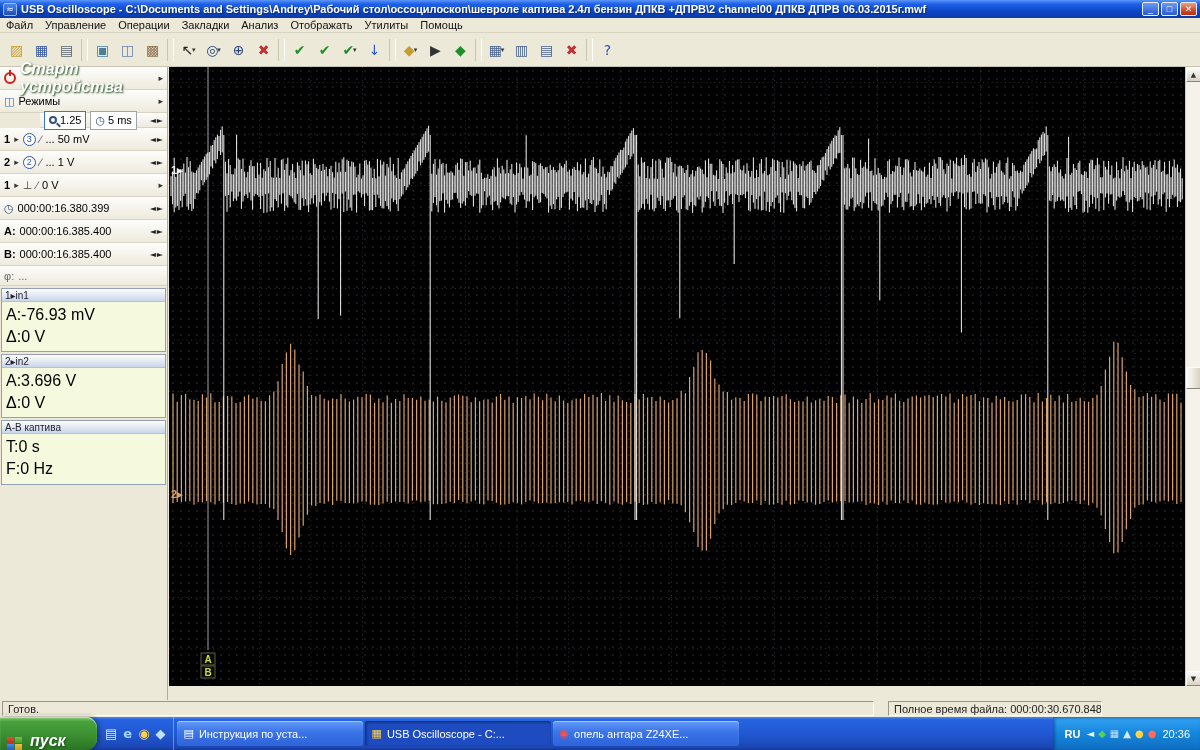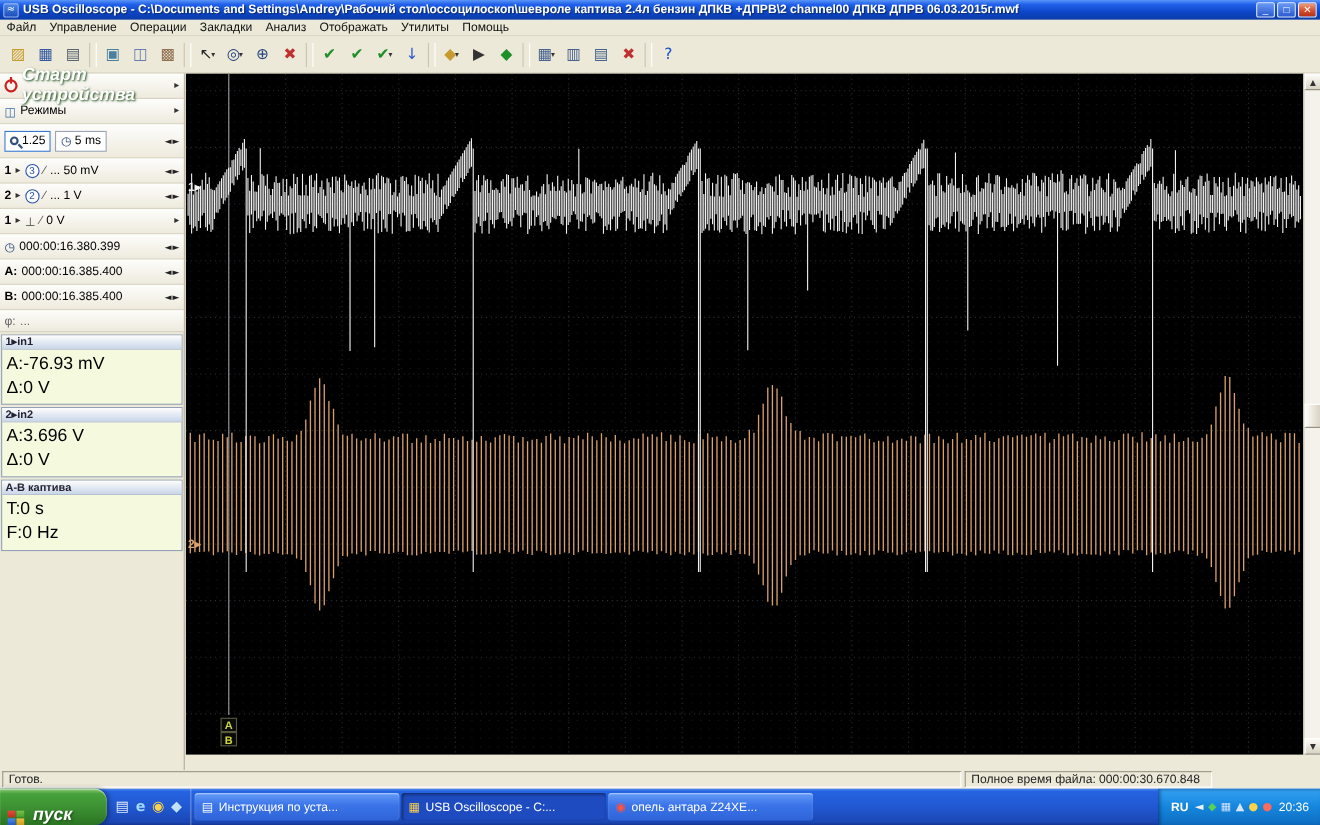--- a/index.html
+++ b/index.html
@@ -37,52 +37,52 @@
   .sidebar { position:absolute; left:0; top:0; width:168px; height:633px; background:#ece9d8; border-right:1px solid #b0ac9c; }
   .srow { height:23px; display:flex; align-items:center; gap:4px; padding:0 4px;
     background:linear-gradient(180deg,#fdfdfb,#eeeadd); border-bottom:1px solid #d8d3c3; font-size:11px; }
   .srow .fly { margin-left:auto; font-size:9px; color:#333; }
   .spin { margin-left:auto; display:flex; gap:1px; }
   .spin span { font-size:8px; color:#222; }
   .start-label { color:#8b1a1a; font-weight:bold; }
   .power-icon { width:12px; height:12px; border:2px solid #cc2020; border-radius:50%; position:relative; flex:0 0 auto; }
   .power-icon::after { content:""; position:absolute; left:3px; top:-4px; width:2px; height:6px; background:#cc2020; }
   .ic { font-size:11px; line-height:1; }
-  .zoomrow { height:31px; }
+  .zoomrow { height:15px;margin-left:40px; }
   .valbox { display:flex; align-items:center; gap:3px; border:1px solid #3a78d0; background:#fff; height:19px; padding:0 4px; }
   .valbox.plain { border-color:#9aa4b4; }
   .mag-icon { width:8px; height:8px; border:2px solid #33507f; border-radius:50%; position:relative; flex:0 0 auto; }
   .mag-icon::after { content:""; position:absolute; left:5px; top:6px; width:5px; height:2px; background:#33507f; transform:rotate(45deg); }
   .circ { width:13px; height:13px; border:1px solid #2a52b0; border-radius:50%; background:#fff; color:#2a52b0;
     font-size:9px; display:flex; align-items:center; justify-content:center; flex:0 0 auto; }
   .chlbl { font-weight:bold; }
   .slope { color:#555; }
   .mono { letter-spacing:0; }
   .phirow { height:20px; color:#666; }
 
   .panel { margin:2px 1px 0; border:1px solid #93a0b8; background:#f5f9dd; }
   .phead { height:13px; background:linear-gradient(180deg,#fdfdfc,#c9d6ea); border-bottom:1px solid #b5c0d4;
-    font-size:10px; color:#223; display:flex; align-items:center; padding:0 3px;font-weight:bold; }
+    font-size:10px; color:#223; display:flex; align-items:center; padding:0 3px; }
   .pbody { padding:2px 4px 4px; }
   .pline { font-size:16px; color:#000; line-height:1.35; white-space:nowrap; }
 
   .scope { position:absolute; left:169px; top:0; width:1016px; height:619px; background-color:#000;
     background-image:radial-gradient(#17171c 0.8px, transparent 0.9px); background-size:8px 8px; }
   .scope svg { position:absolute; left:0; top:0; }
 
   .vscroll { position:absolute; left:1185px; top:0; width:15px; height:619px; background:#f4f2ea; border-left:1px solid #d4d0c0; }
   .sb-btn { position:absolute; left:0; width:15px; height:15px; background:linear-gradient(180deg,#fdfcf8,#d8d3c3);
     border:1px solid; border-color:#fff #8a8678 #8a8678 #fff; font-size:7px; color:#333; display:flex; align-items:center; justify-content:center; }
   .sb-btn.up { top:0; } .sb-btn.down { bottom:0; }
   .sb-thumb { position:absolute; left:0; top:300px; width:15px; height:22px; background:linear-gradient(90deg,#fdfcf8,#d8d3c3);
     border:1px solid; border-color:#fff #8a8678 #8a8678 #fff; }
 
   
   .statusbar { position:absolute; left:0; top:700px; width:1104px; height:17px; background:#ece9d8;
-    display:flex; gap:3px; padding:1px 2px; font-size:11px; }
+    display:flex; gap:14px; padding:1px 2px; font-size:11px; }
   .sb-sec { border:1px solid; border-color:#9a9687 #fff #fff #9a9687; padding:0 5px; display:flex; align-items:center;
     white-space:nowrap; overflow:hidden; color:#222; }
   .status-left { flex:0 0 872px; }
   .status-right { flex:1; }
 
   
   .taskbar { position:absolute; left:0; top:717px; width:1200px; height:33px;
     background:linear-gradient(180deg,#4b8af5 0%,#2663e0 8%,#2158d2 50%,#1b47b4 92%,#143694 100%); display:flex; align-items:stretch; }
   .start-btn { flex:0 0 97px; background:linear-gradient(180deg,#8cc87a 0%,#48a23c 14%,#3b8f31 55%,#2b7423 100%);
     border-radius:0 11px 11px 0; display:flex; align-items:flex-end; gap:8px; padding:0 12px 0 7px;

